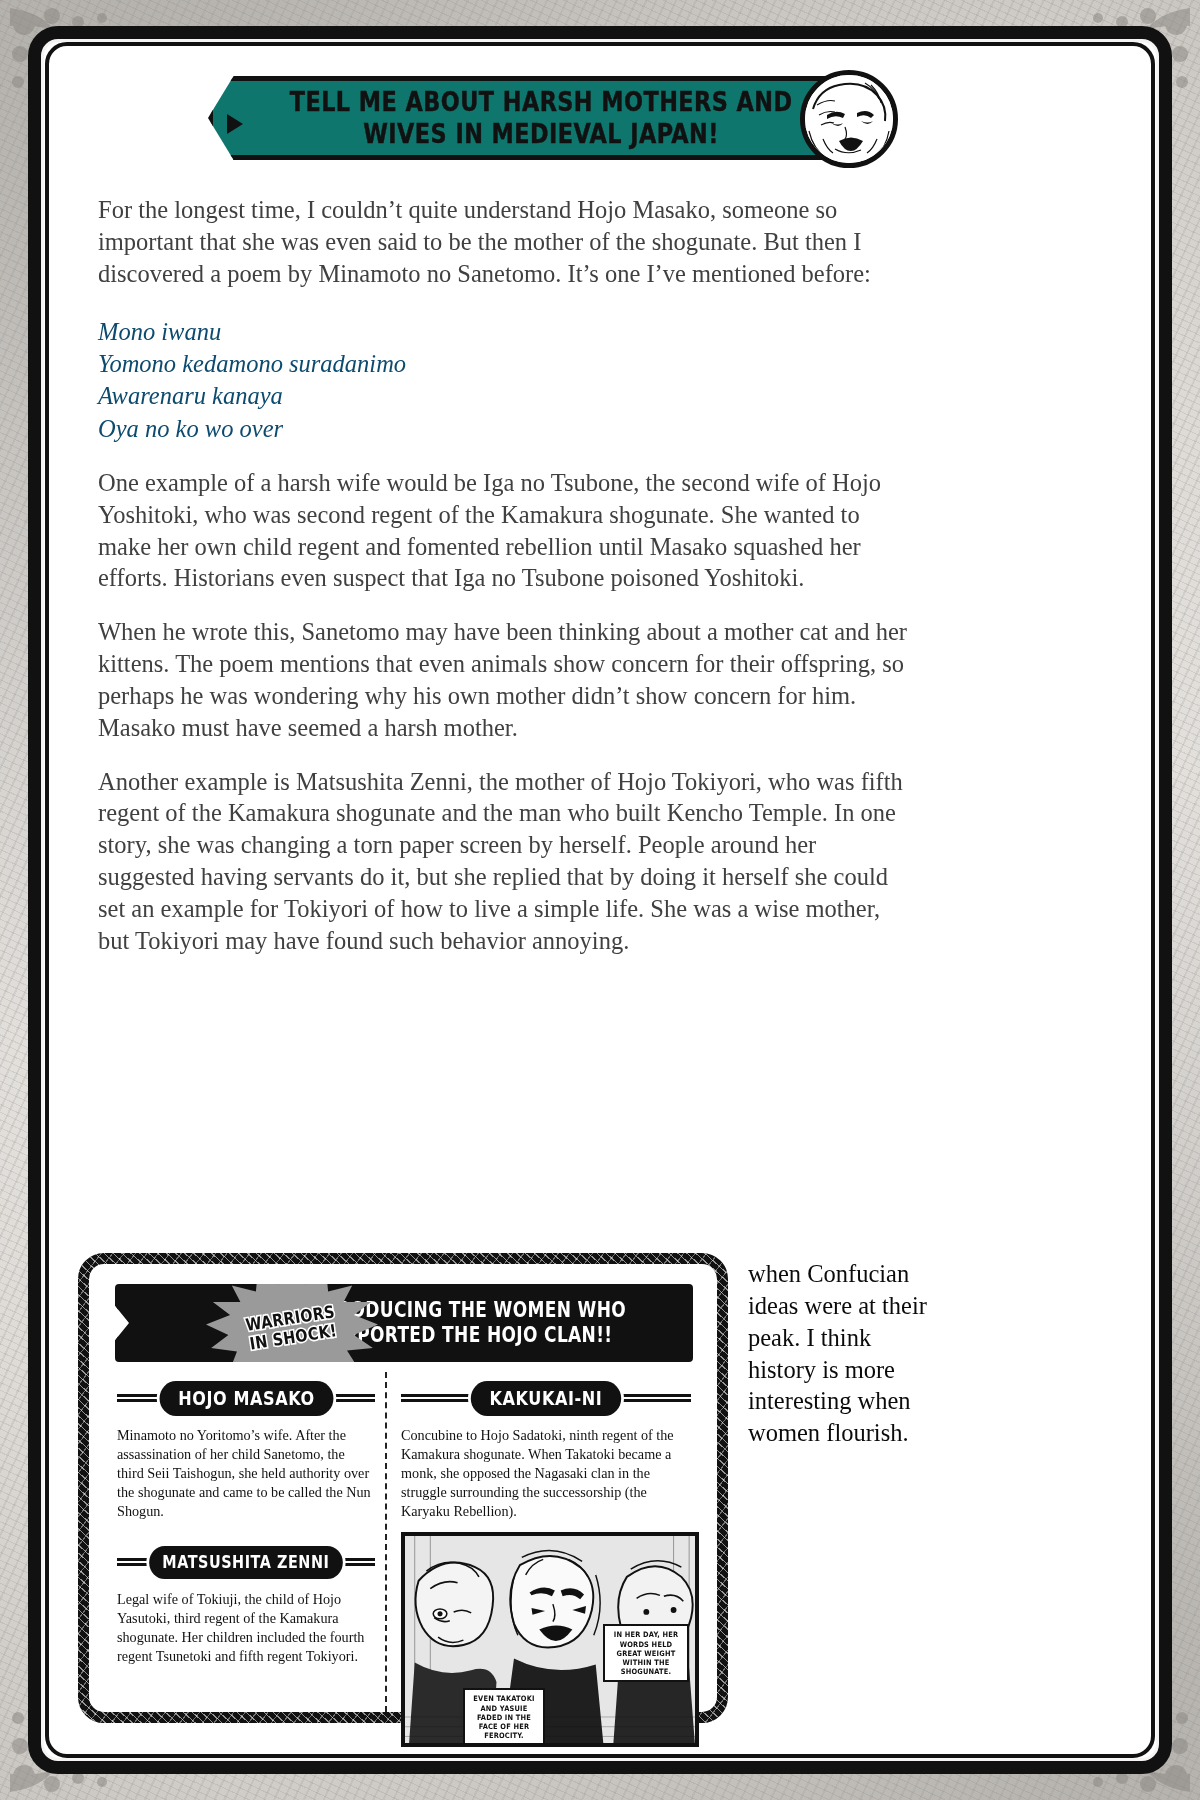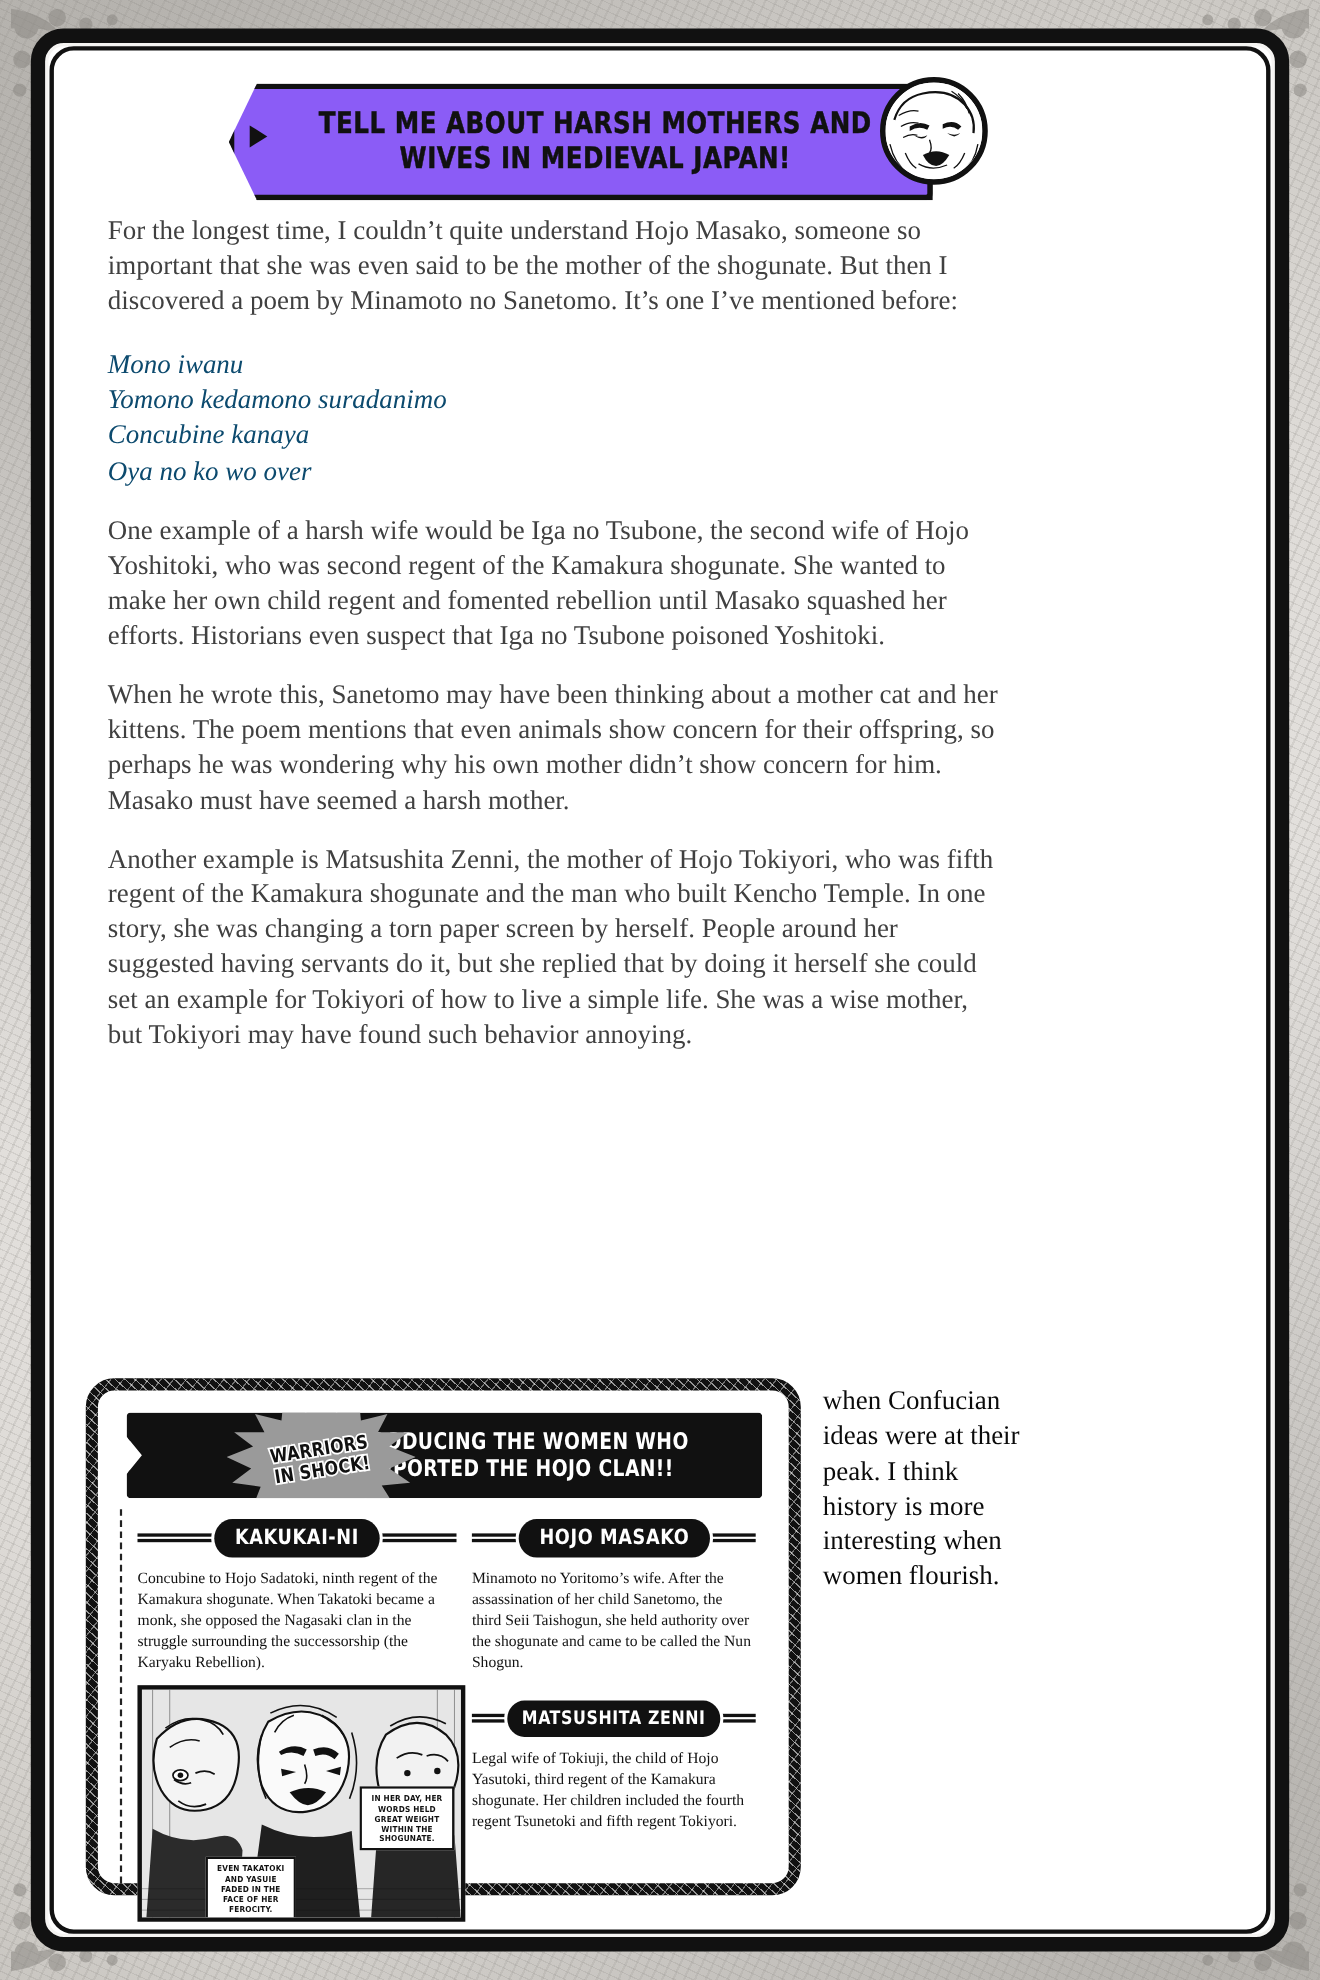--- a/index.html
+++ b/index.html
@@ -63,22 +63,22 @@
   }
 
   
   #title-banner-wrap{
     position:relative;
     margin:14px 0 0 110px;
     width:700px; height:86px;
   }
   #title-plate{
     position:absolute; left:0; top:0;
-    width:640px; height:106px;
-    background:#8b5cf6;
+    width:640px; height:84px;
+    background:#0f766e;
     border:5px solid #111;
     border-radius:6px 6px 6px 6px;
     clip-path: polygon(4% 0, 100% 0, 100% 100%, 4% 100%, 0 50%);
     display:flex; align-items:center; justify-content:center;
     box-shadow: 6px 6px 0 #111;
   }
   #title-text{
     font-family:"DejaVu Sans Condensed","Liberation Sans Narrow","Liberation Sans",sans-serif;
     font-weight:bold;
     font-size:27px;
@@ -392,21 +392,21 @@
         </g>
       </svg>
     </div>
   </div>
 
   <p class="para" id="p1">For the longest time, I couldn’t quite understand Hojo Masako, someone so important that she was even said to be the mother of the shogunate. But then I discovered a poem by Minamoto no Sanetomo. It’s one I’ve mentioned before:</p>
 
   <div id="poem">
     <div>Mono iwanu</div>
     <div>Yomono kedamono suradanimo</div>
-    <div>Concubine kanaya</div>
+    <div>Awarenaru kanaya</div>
     <div>Oya no ko wo over</div>
   </div>
 
   <p class="para">One example of a harsh wife would be Iga no Tsubone, the second wife of Hojo Yoshitoki, who was second regent of the Kamakura shogunate. She wanted to make her own child regent and fomented rebellion until Masako squashed her efforts. Historians even suspect that Iga no Tsubone poisoned Yoshitoki.</p>
   <p class="para">When he wrote this, Sanetomo may have been thinking about a mother cat and her kittens. The poem mentions that even animals show concern for their offspring, so perhaps he was wondering why his own mother didn’t show concern for him. Masako must have seemed a harsh mother.</p>
   <p class="para">Another example is Matsushita Zenni, the mother of Hojo Tokiyori, who was fifth regent of the Kamakura shogunate and the man who built Kencho Temple. In one story, she was changing a torn paper screen by herself. People around her suggested having servants do it, but she replied that by doing it herself she could set an example for Tokiyori of how to live a simple life. She was a wise mother, but Tokiyori may have found such behavior annoying.</p>
 </div>
 
 <div id="tail-col">when Confucian ideas were at their peak. I think history is more interesting when women flourish.</div>
 
@@ -421,20 +421,34 @@
       <div id="burst">
         <div class="star"></div>
         <div id="burst-text">
           <span>WARRIORS</span><br>
           <span>IN SHOCK!</span>
         </div>
       </div>
     </div>
 
     <div id="ib-cols">
+
+      <div id="ib-col-l">
+        <div class="nameplate">
+          <div class="rule"></div>
+          <div class="pill">HOJO MASAKO</div>
+        </div>
+        <div class="blurb">Minamoto no Yoritomo’s wife. After the assassination of her child Sanetomo, the third Seii Taishogun, she held authority over the shogunate and came to be called the Nun Shogun.</div>
+
+        <div class="nameplate" style="margin-top:22px">
+          <div class="rule"></div>
+          <div class="pill" style="font-size:17px;padding:6px 14px 7px">MATSUSHITA ZENNI</div>
+        </div>
+        <div class="blurb">Legal wife of Tokiuji, the child of Hojo Yasutoki, third regent of the Kamakura shogunate. Her children included the fourth regent Tsunetoki and fifth regent Tokiyori.</div>
+      </div>
 
       <div id="ib-col-r">
         <div class="nameplate">
           <div class="rule"></div>
           <div class="pill">KAKUKAI-NI</div>
         </div>
         <div class="blurb">Concubine to Hojo Sadatoki, ninth regent of the Kamakura shogunate. When Takatoki became a monk, she opposed the Nagasaki clan in the struggle surrounding the successorship (the Karyaku Rebellion).</div>
 
         <div id="manga-panel">
           <svg viewBox="0 0 298 215">
@@ -486,29 +500,15 @@
             </g>
 
             <g stroke="#111" stroke-width=".8" opacity=".35">
               <path d="M0 186 H298 M0 196 H298 M0 206 H298"></path>
             </g>
           </svg>
           <div class="bubble" id="bubble-1">IN HER DAY, HER WORDS HELD GREAT WEIGHT WITHIN THE SHOGUNATE.</div>
           <div class="bubble" id="bubble-2">EVEN TAKATOKI AND YASUIE FADED IN THE FACE OF HER FEROCITY.</div>
         </div>
       </div>
-
-      <div id="ib-col-l">
-        <div class="nameplate">
-          <div class="rule"></div>
-          <div class="pill">HOJO MASAKO</div>
-        </div>
-        <div class="blurb">Minamoto no Yoritomo’s wife. After the assassination of her child Sanetomo, the third Seii Taishogun, she held authority over the shogunate and came to be called the Nun Shogun.</div>
-
-        <div class="nameplate" style="margin-top:22px">
-          <div class="rule"></div>
-          <div class="pill" style="font-size:17px;padding:6px 14px 7px">MATSUSHITA ZENNI</div>
-        </div>
-        <div class="blurb">Legal wife of Tokiuji, the child of Hojo Yasutoki, third regent of the Kamakura shogunate. Her children included the fourth regent Tsunetoki and fifth regent Tokiyori.</div>
-      </div>
     </div>
   </div>
 </div>
 
 </body></html>

